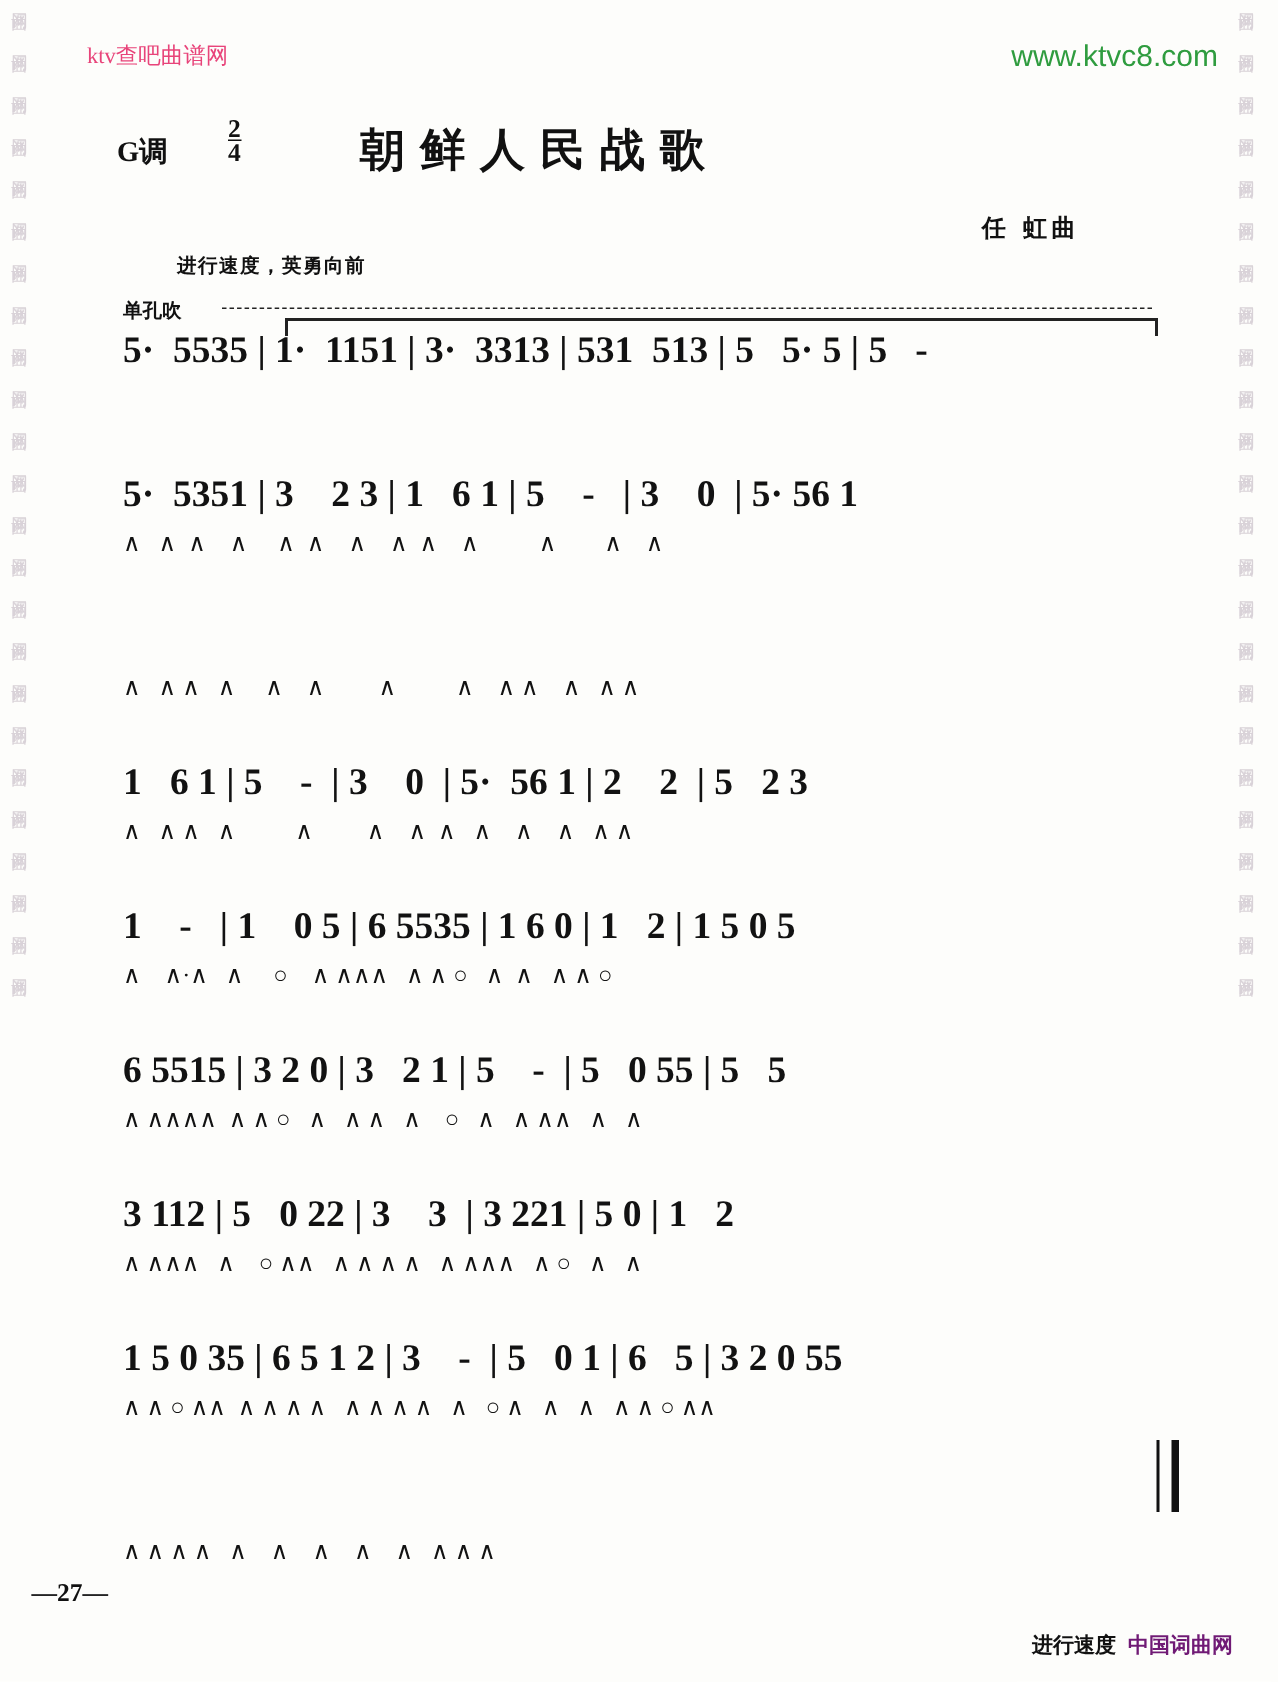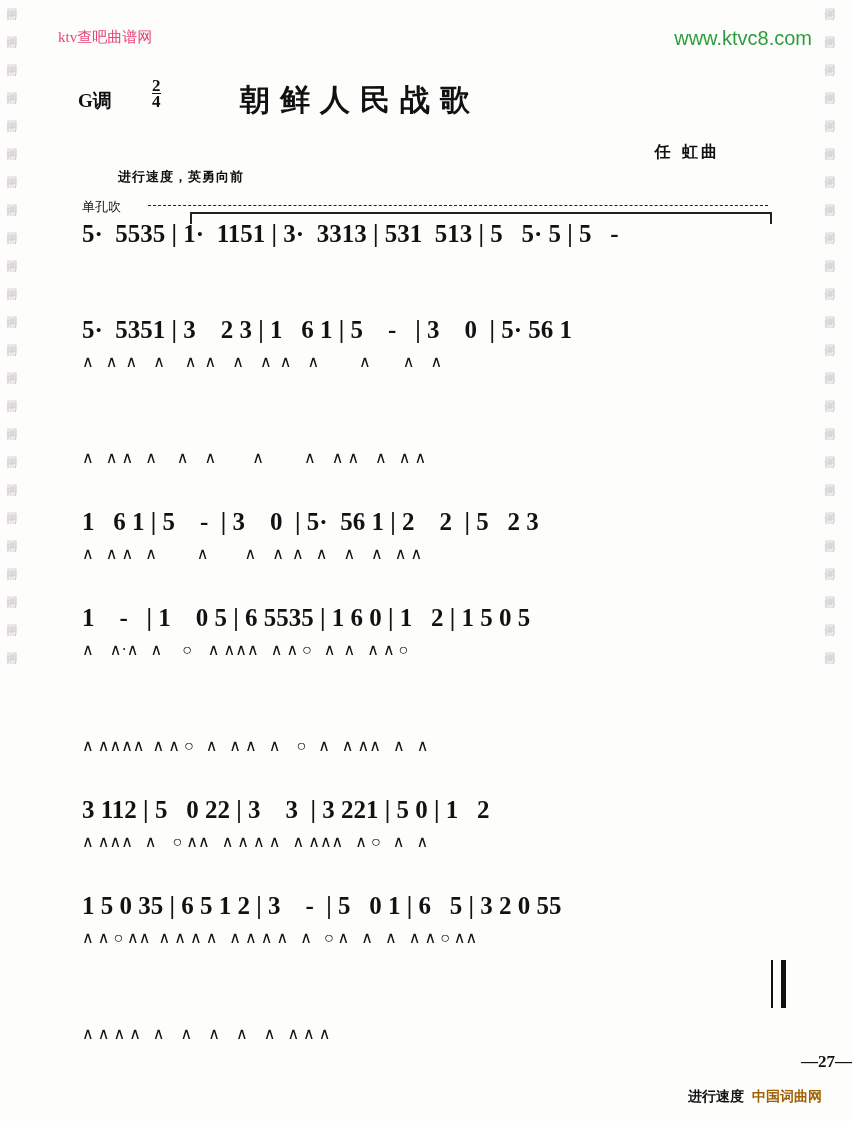--- a/index.html
+++ b/index.html
@@ -79,21 +79,21 @@
     font-family:"DejaVu Sans", sans-serif;
   }
   .tempo{
     position:absolute;left:118px;top:168px;
     font-size:13px;font-weight:bold;color:#111;
     font-family:"DejaVu Sans", sans-serif;
     letter-spacing:1px;
   }
   .technique{
     position:absolute;left:82px;top:198px;
-    font-size:13px;font-weight:normal;color:#111;
+    font-size:13px;font-weight:bold;color:#111;
     font-family:"DejaVu Sans", sans-serif;
   }
   .dashline{
     position:absolute;left:148px;top:205px;width:620px;
     border-top:1.5px dashed #222;
   }
   .bracket-top{
     position:absolute;left:190px;top:212px;width:578px;height:10px;
     border-left:2px solid #222;border-right:2px solid #222;border-top:2px solid #222;
   }
@@ -116,31 +116,32 @@
   .accents{
     position:absolute;left:22px;top:36px;
     width:716px;height:22px;
     font-family:"Liberation Serif", serif;
     font-size:16px;color:#121212;
     white-space:pre;
   }
 
   .pagenum{
     position:absolute;left:0;right:0;top:1052px;
-    text-align:right;
+    text-align:left;
     font-size:17px;font-weight:bold;color:#111;
     font-family:"Liberation Serif", serif;
+    padding-left:21px;
   }
   .footer{
     position:absolute;right:30px;top:1088px;
     font-size:14px;font-weight:bold;color:#111;
     font-family:"DejaVu Sans", sans-serif;
     white-space:nowrap;
   }
-  .footer .brand{color:#a16207;margin-left:8px;}
+  .footer .brand{color:#701a75;margin-left:8px;}
   .endbar{
     position:absolute;right:66px;top:960px;
     width:8px;height:48px;
     border-right:5px solid #111;
     border-left:2px solid #111;
   }
 </style>
 </head>
 <body>
 
@@ -235,20 +236,21 @@
       </div>
       <div class="line" style="top: 453px;">
         <div class="notes">1   6 1 | 5    -  | 3    0  | 5·  56 1 | 2    2  | 5   2 3</div>
         <div class="accents">∧   ∧ ∧   ∧          ∧         ∧    ∧  ∧   ∧    ∧    ∧   ∧ ∧</div>
       </div>
       <div class="line" style="top: 549px;">
         <div class="notes">1    -   | 1    0 5 | 6 5535 | 1 6 0 | 1   2 | 1 5 0 5</div>
         <div class="accents">∧    ∧·∧   ∧     ○    ∧ ∧∧∧   ∧ ∧ ○   ∧  ∧   ∧ ∧ ○</div>
       </div>
       <div class="line" style="top: 645px;">
+        <div class="notes">6 5515 | 3 2 0 | 3   2 1 | 5    -  | 5   0 55 | 5   5</div>
         <div class="accents">∧ ∧∧∧∧  ∧ ∧ ○   ∧   ∧ ∧   ∧    ○   ∧   ∧ ∧∧   ∧   ∧</div>
       </div>
       <div class="line" style="top: 741px;">
         <div class="notes">3 112 | 5   0 22 | 3    3  | 3 221 | 5 0 | 1   2</div>
         <div class="accents">∧ ∧∧∧   ∧    ○ ∧∧   ∧ ∧ ∧ ∧   ∧ ∧∧∧   ∧ ○   ∧   ∧</div>
       </div>
       <div class="line" style="top: 837px;">
         <div class="notes">1 5 0 35 | 6 5 1 2 | 3    -  | 5   0 1 | 6   5 | 3 2 0 55</div>
         <div class="accents">∧ ∧ ○ ∧∧  ∧ ∧ ∧ ∧   ∧ ∧ ∧ ∧   ∧   ○ ∧   ∧   ∧   ∧ ∧ ○ ∧∧</div>
       </div>

